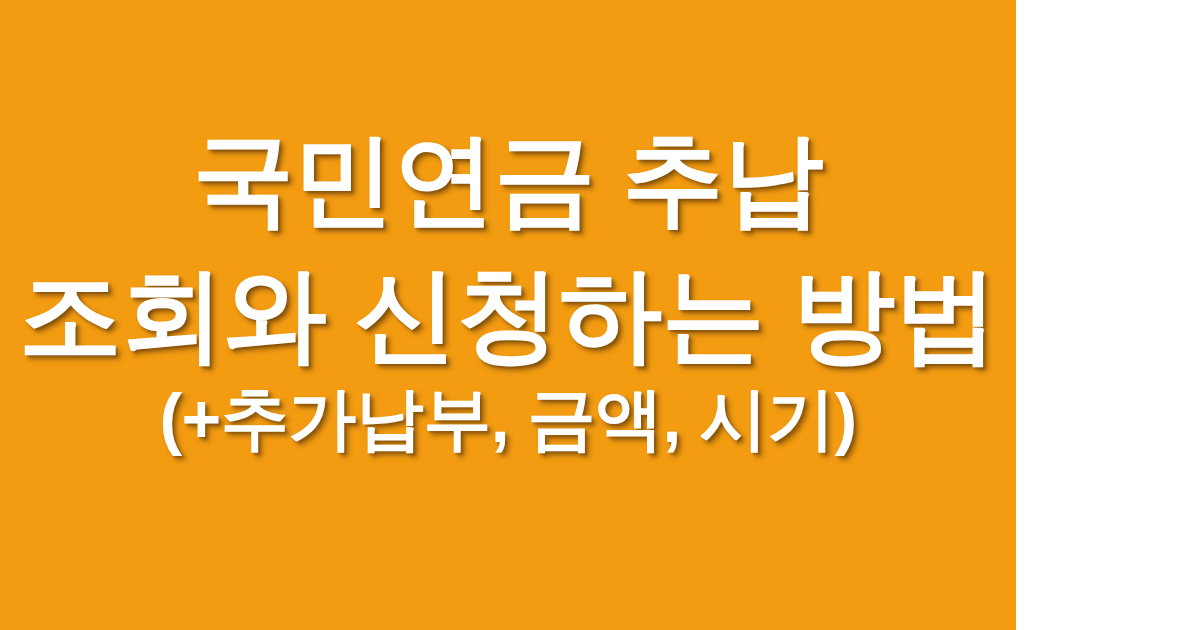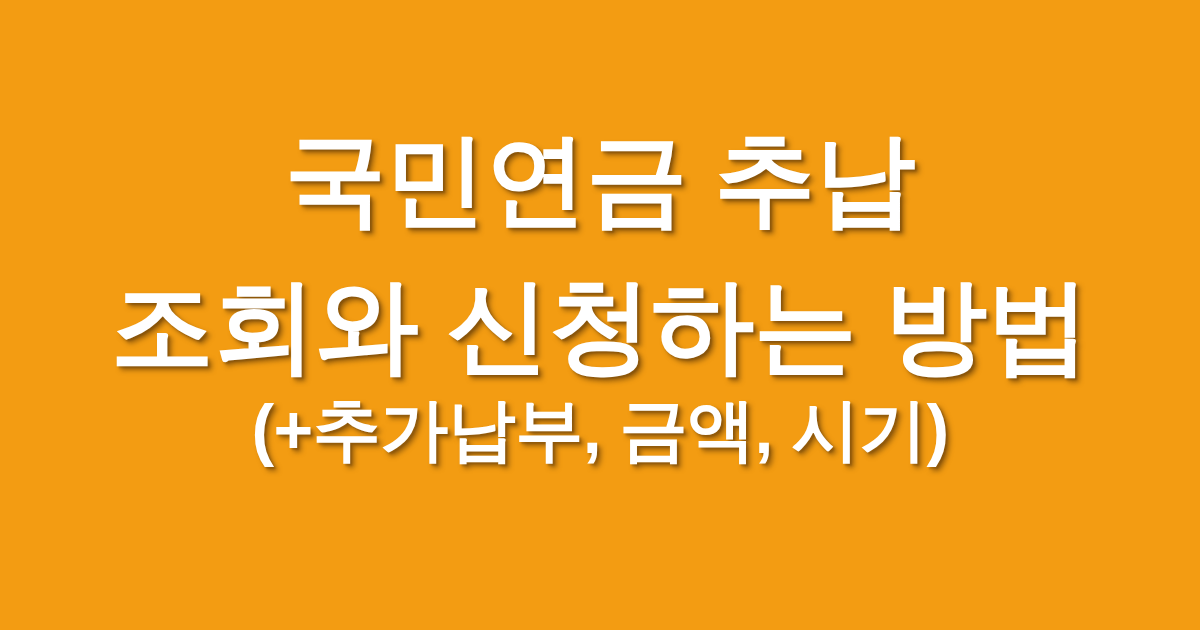--- a/index.html
+++ b/index.html
@@ -11,21 +11,21 @@
   body {
     width: 1200px;
     height: 630px;
     overflow: hidden;
     font-family: "Liberation Sans", "DejaVu Sans", sans-serif;
   }
 
   #thumbnail-card {
     position: relative;
     box-sizing: border-box;
-    width: 1200px;
+    width: 1016px;
     height: 630px;
     background: #f39c12;
     display: flex;
     flex-direction: column;
     align-items: center;
     justify-content: flex-start;
     overflow: hidden;
   }
 
   .title-block {
@@ -51,21 +51,21 @@
   }
 
   .headline-line-1 {
     font-size: 101px;
     line-height: 1.22;
   }
 
   .headline-line-2 {
     font-size: 103px;
     line-height: 1.22;
-    margin-top: 22px;
+    margin-top: 11px;
   }
 
   .subheadline {
     display: block;
     color: #ffffff;
     font-weight: 700;
     font-size: 68px;
     line-height: 1.2;
     letter-spacing: -0.5px;
     white-space: nowrap;

